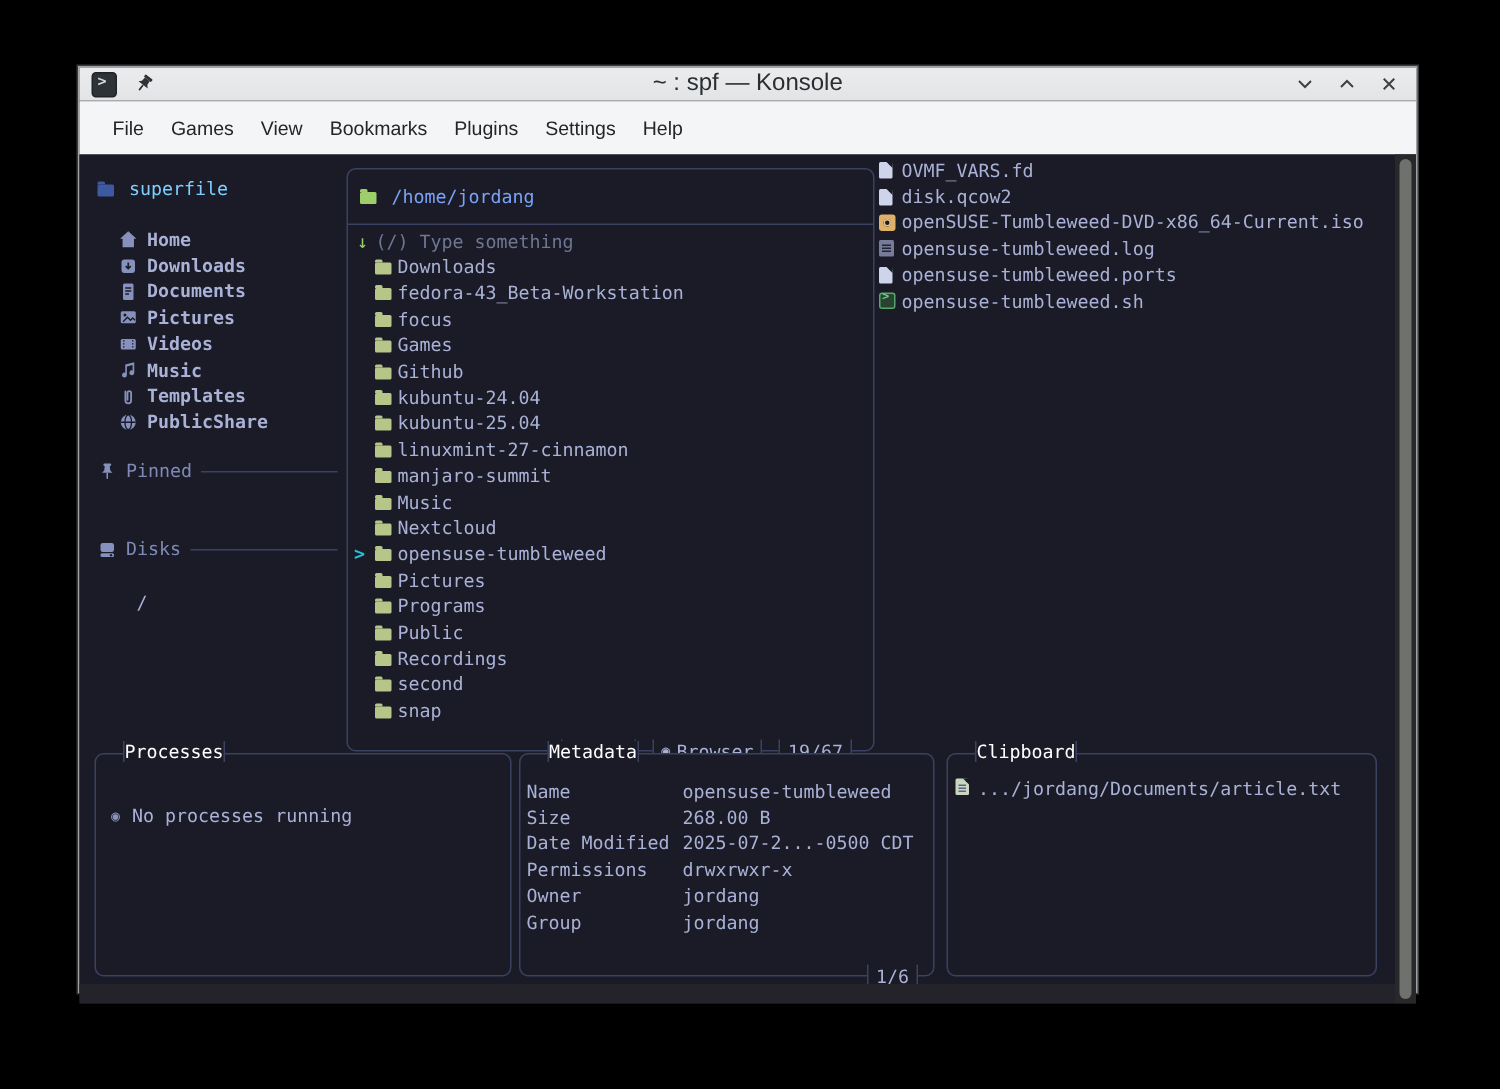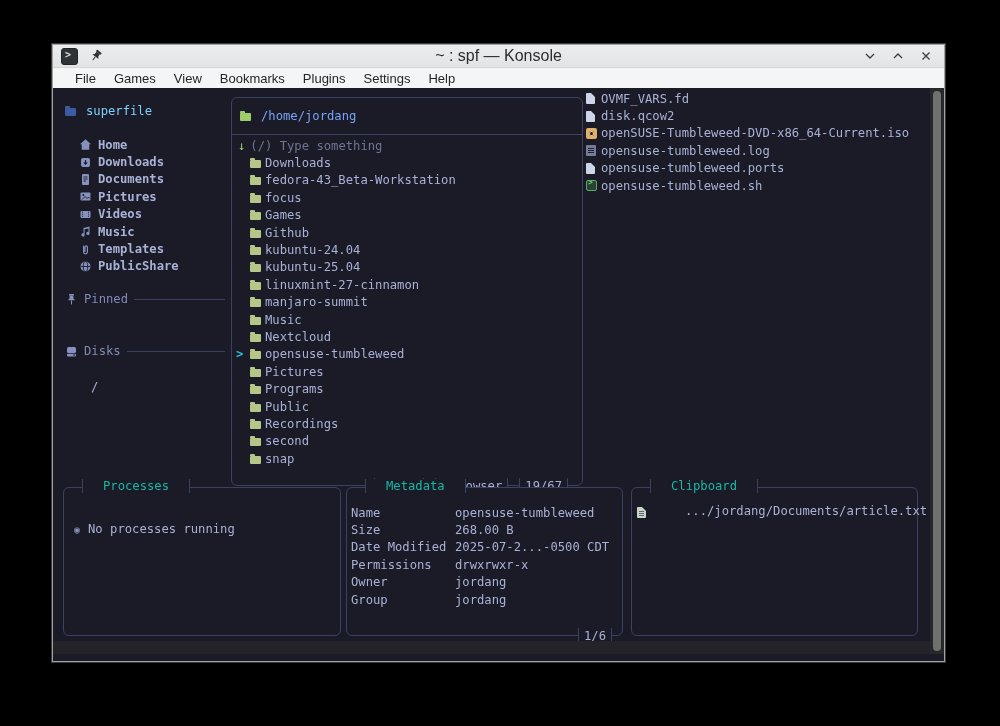--- a/index.html
+++ b/index.html
@@ -12,21 +12,21 @@
   .titlebar{height:22px;background:linear-gradient(#eaecee,#e2e4e6);display:flex;align-items:center;
             position:relative;border-bottom:1px solid #d4d6d8;}
   .app-icon{width:15px;height:15px;background:#2e3338;border-radius:3px;margin-left:8px;
             position:relative;border:1px solid #202428;}
   .app-icon::before{content:">";position:absolute;left:3px;top:0px;color:#d5dade;
             font:bold 10px "DejaVu Sans Mono",monospace;}
   .pin-icon{margin-left:12px;}
   .win-title{position:absolute;left:0;right:0;text-align:center;color:#2b2e31;font-size:16px;}
   .win-controls{margin-left:auto;display:flex;align-items:center;gap:16px;padding-right:12px;z-index:2;}
   .win-btn{display:flex;align-items:center;}
-  .menubar{height:20px;background:#f4f5f6;display:flex;align-items:center;padding-left:13px;}
+  .menubar{height:35px;background:#f4f5f6;display:flex;align-items:center;padding-left:13px;}
   .menu-item{color:#232629;font-size:13px;padding:3px 9px;border-radius:3px;}
 
   
   .terminal{position:relative;width:891px;height:566px;background:#1a1b26;
             font-family:"DejaVu Sans Mono",monospace;font-size:12.2px;color:#a9b1d6;}
   .row{height:17.4px;display:flex;align-items:center;white-space:pre;}
   .scrollbar{position:absolute;right:0;top:0;width:14px;height:566px;background:#28282b;}
   .scroll-thumb{position:absolute;left:3px;top:3px;width:8px;height:560px;border-radius:4px;background:#6e716e;}
   .bottom-strip{position:absolute;left:0;right:14px;bottom:0;height:13px;background:#232329;}
 
@@ -36,22 +36,22 @@
   .side-items{position:absolute;top:48px;left:18px;}
   .side-row .lbl{margin-left:6px;font-weight:bold;}
   .side-icon{width:13px;height:13px;flex:0 0 13px;}
   .section{position:absolute;left:4px;width:160px;display:flex;align-items:center;}
   .section .lbl{margin:0 6px;color:#7f8ab6;}
   .section-line{flex:1;border-top:1px solid #3b4261;}
   .disk-entry{position:absolute;top:290px;left:30px;}
 
   
   .panel{position:absolute;border:1px solid #3b4261;border-radius:6px;background:#1a1b26;}
-  .panel-title{position:absolute;top:-9px;left:18px;background:#1a1b26;color:#14b8a6;
-               padding:0 20px;border-left:1px solid #3b4261;border-right:1px solid #3b4261;text-align:right;}
+  .panel-title{position:absolute;top:-9px;left:18px;background:#1a1b26;color:#ffffff;
+               padding:0 0;border-left:1px solid #3b4261;border-right:1px solid #3b4261;text-align:right;}
   .chip{background:#1a1b26;padding:0 5px;border-left:1px solid #3b4261;border-right:1px solid #3b4261;
         display:flex;align-items:center;height:16px;}
 
   
   .main-panel{left:178px;top:9px;width:350px;height:387px;}
   .mp-header{height:36px;display:flex;align-items:center;padding-left:8px;border-bottom:1px solid #3b4261;}
   .mp-path{color:#7aa2f7;margin-left:6px;}
   .mp-rows{padding-top:2px;}
   .frow{position:relative;height:17.4px;display:flex;align-items:center;padding-left:18px;white-space:pre;}
   .cursor{position:absolute;left:4px;color:#27c1d6;font-weight:bold;}
@@ -92,21 +92,21 @@
   
   .proc-panel{left:10px;top:399px;width:276px;height:147px;}
   .meta-panel{left:293px;top:399px;width:275px;height:147px;}
   .clip-panel{left:578px;top:399px;width:285px;height:147px;}
   .proc-row{margin-top:34px;padding-left:10px;display:flex;align-items:center;}
   .proc-bullet{font-size:10px;color:#8a93bb;margin-right:8px;}
   .meta-table{margin-top:16px;padding-left:4px;}
   .meta-row{height:17.4px;display:flex;align-items:center;white-space:pre;}
   .meta-label{width:104px;flex:0 0 104px;}
   .meta-counter{position:absolute;bottom:-9px;right:10px;}
-  .clip-row{margin-top:16px;padding-left:5px;display:flex;align-items:flex-end;gap:33px;}
+  .clip-row{margin-top:16px;padding-left:5px;display:flex;align-items:flex-start;}
   .clip-row .doc-icon{background:#c9d6c0;}
 </style>
 </head>
 <body>
 
 <div class="window">
 
   <div class="titlebar">
     <div class="app-icon"></div>
     <svg class="pin-icon" width="13" height="14" viewBox="0 0 13 14">

